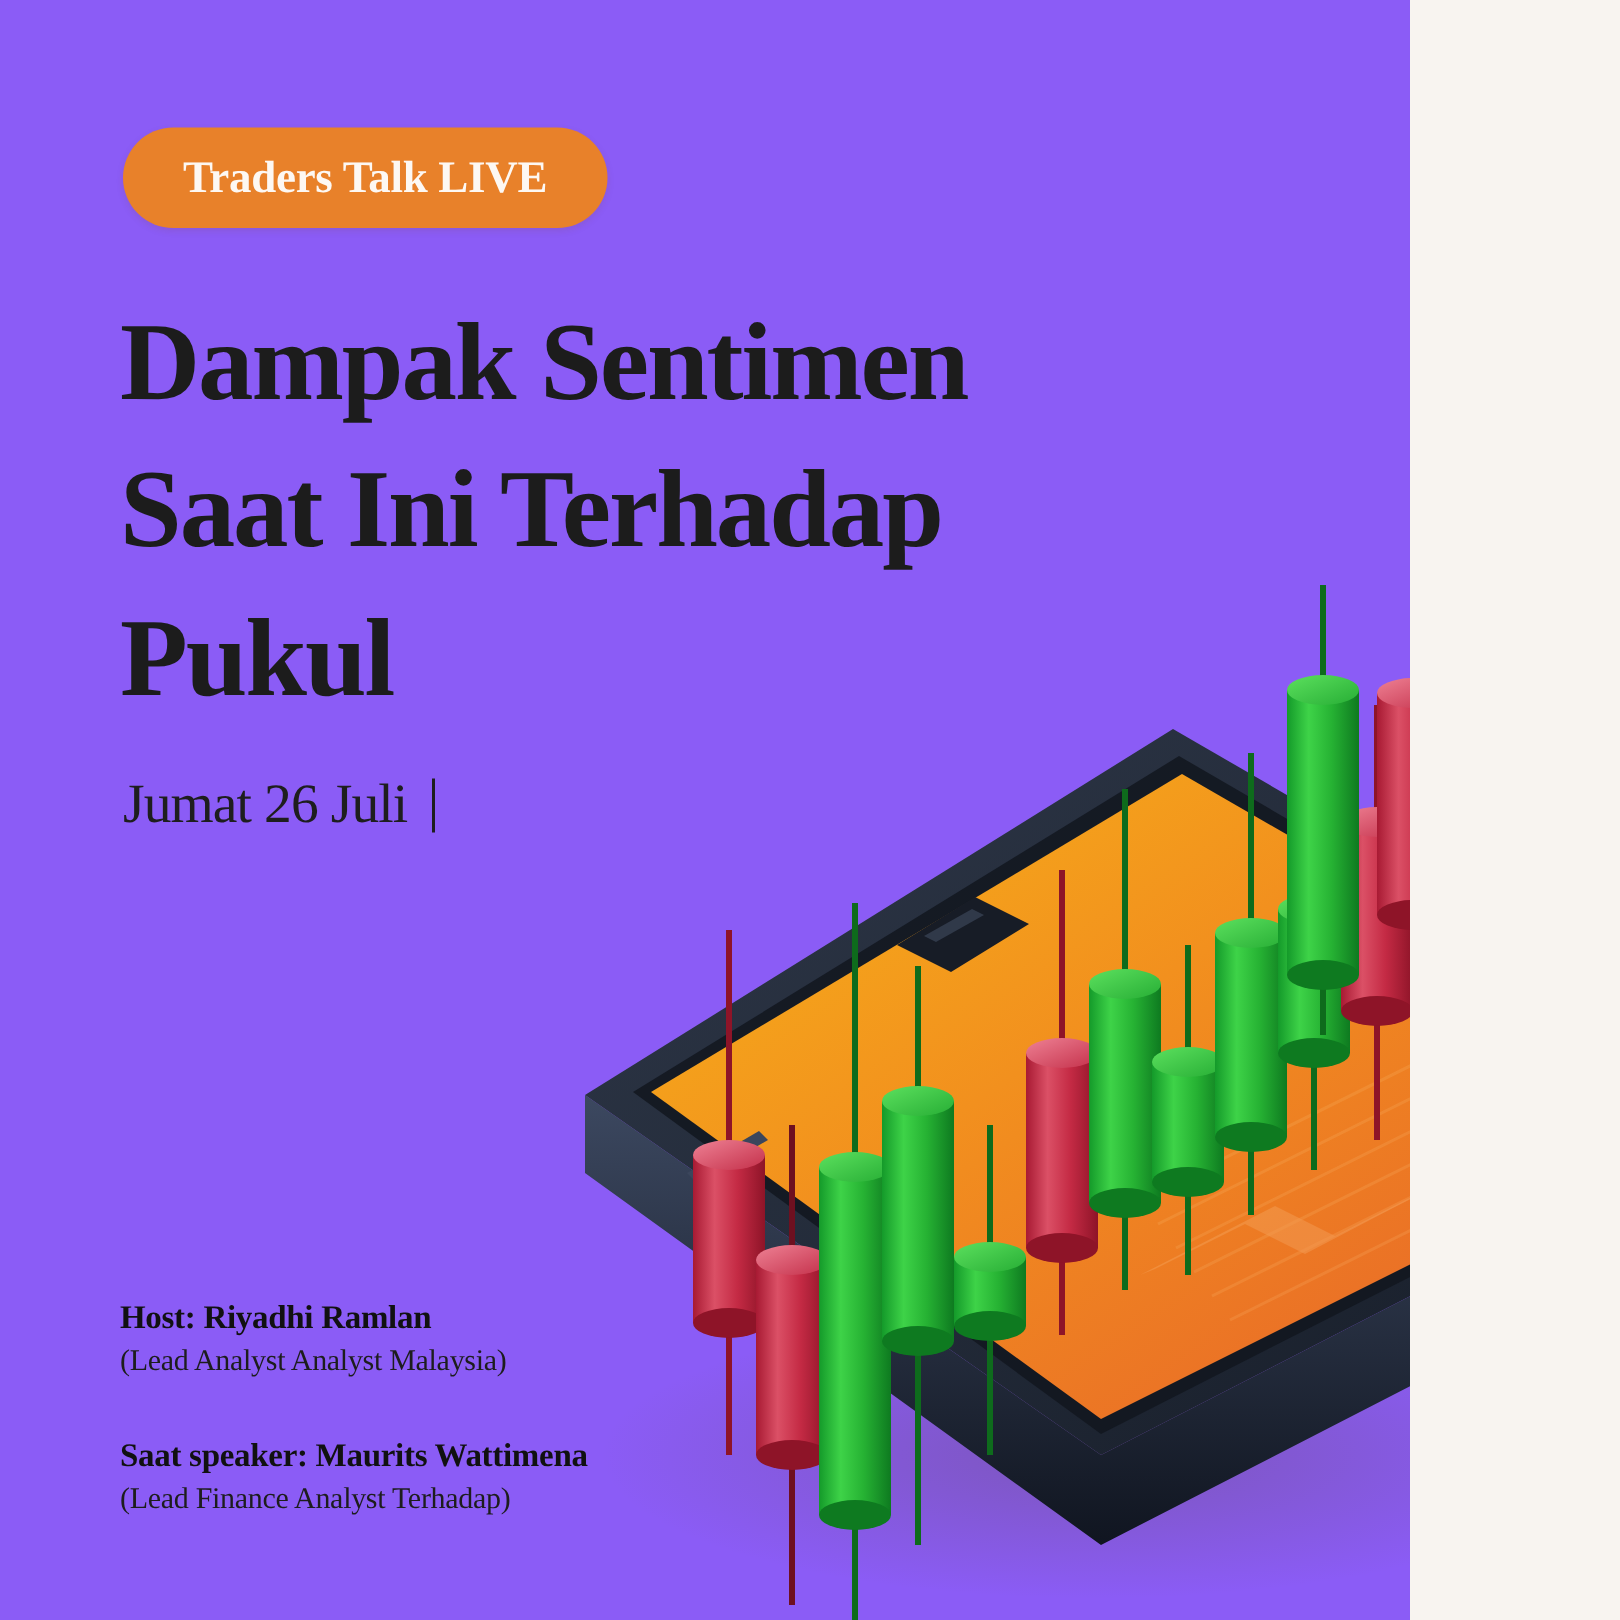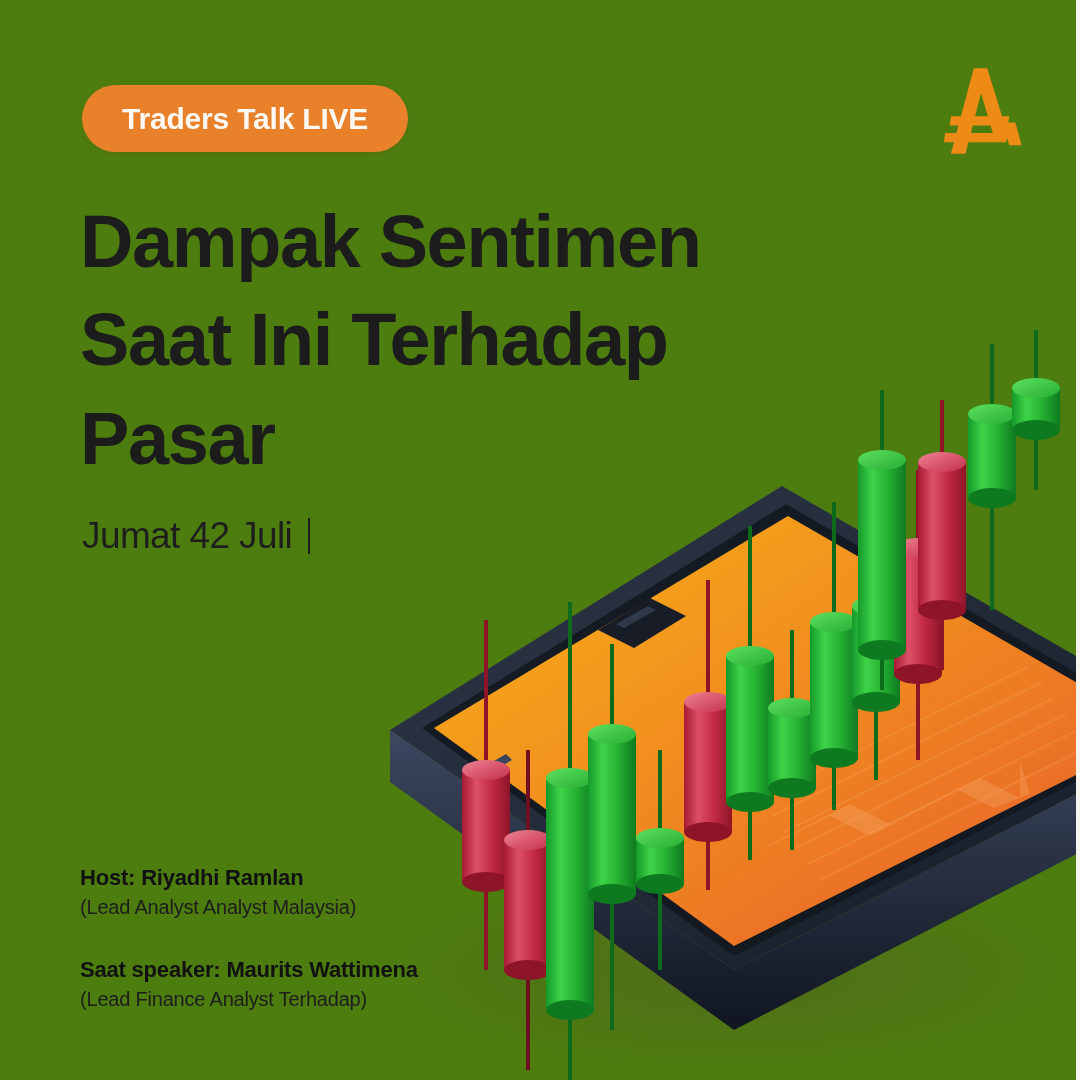--- a/index.html
+++ b/index.html
@@ -5,23 +5,24 @@
 <style>
   * { margin:0; padding:0; box-sizing:border-box; }
   html,body { width:1080px; height:1080px; }
   body {
     background:#F8F4F0;
     font-family:"Liberation Sans", sans-serif;
     overflow:hidden;
   }
   .canvas {
     position:relative;
-    width:1076px; height:1080px;
-    background:#4d7c0f;
+    width:940px; height:1080px;
+    background:#8b5cf6;
     overflow:hidden;
+    font-family:Liberation Serif, serif;
   }
 
   
   .logo { position:absolute; top:58px; left:928px; width:104px; height:104px; }
   .logo svg { width:100%; height:100%; display:block; }
 
   
   .badge {
     position:absolute; left:82px; top:85px;
     height:67px; padding:0 40px;
@@ -101,25 +102,25 @@
     </svg>
   </div>
 
   <div class="badge">
     <span class="badge-label">Traders Talk LIVE</span>
   </div>
 
   <h1 class="headline">
     <span class="headline-line">Dampak Sentimen</span>
     <span class="headline-line">Saat Ini Terhadap</span>
-    <span class="headline-line">Pasar</span>
+    <span class="headline-line">Pukul</span>
   </h1>
 
   <div class="schedule">
-    <span>Jumat 42 Juli</span>
+    <span>Jumat 26 Juli</span>
     <span class="sep-bar"></span>
   </div>
 
   <div class="illustration">
     <svg viewBox="0 0 770 760" xmlns="http://www.w3.org/2000/svg">
       <defs>
 
         <linearGradient id="screenGrad" x1="0" y1="0" x2="1" y2="1">
           <stop offset="0%" stop-color="#F7B418"></stop>
           <stop offset="42%" stop-color="#F2901E"></stop>

